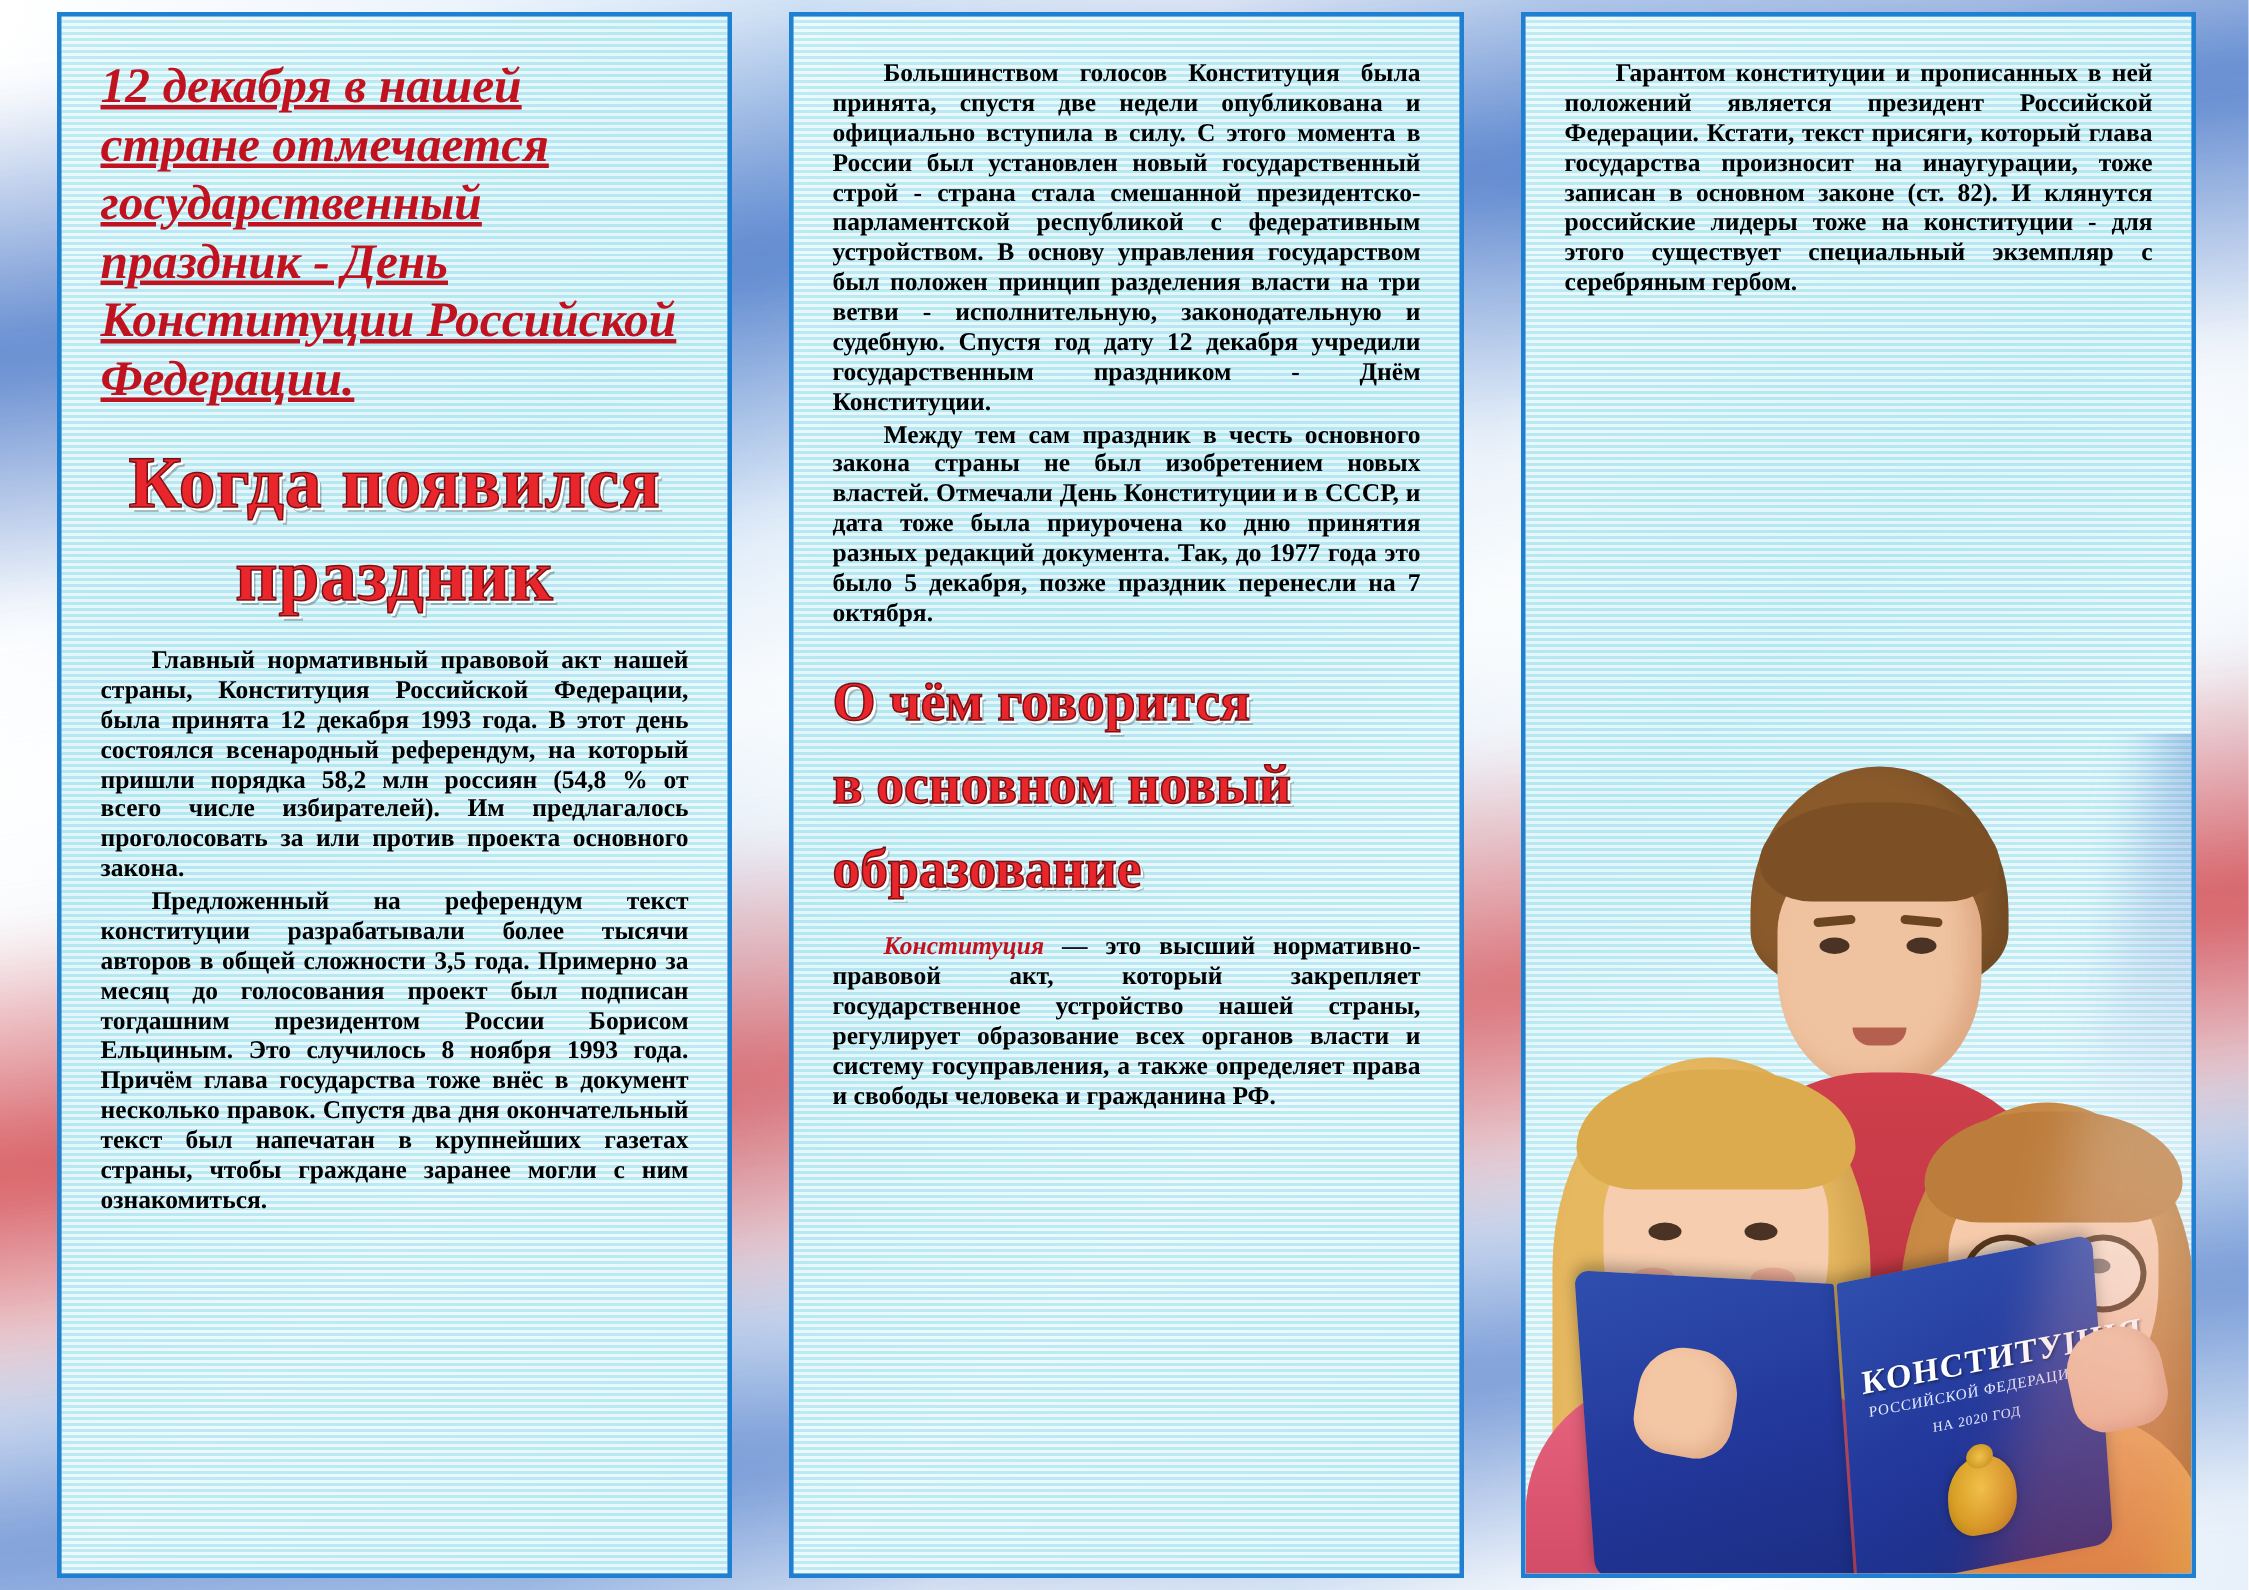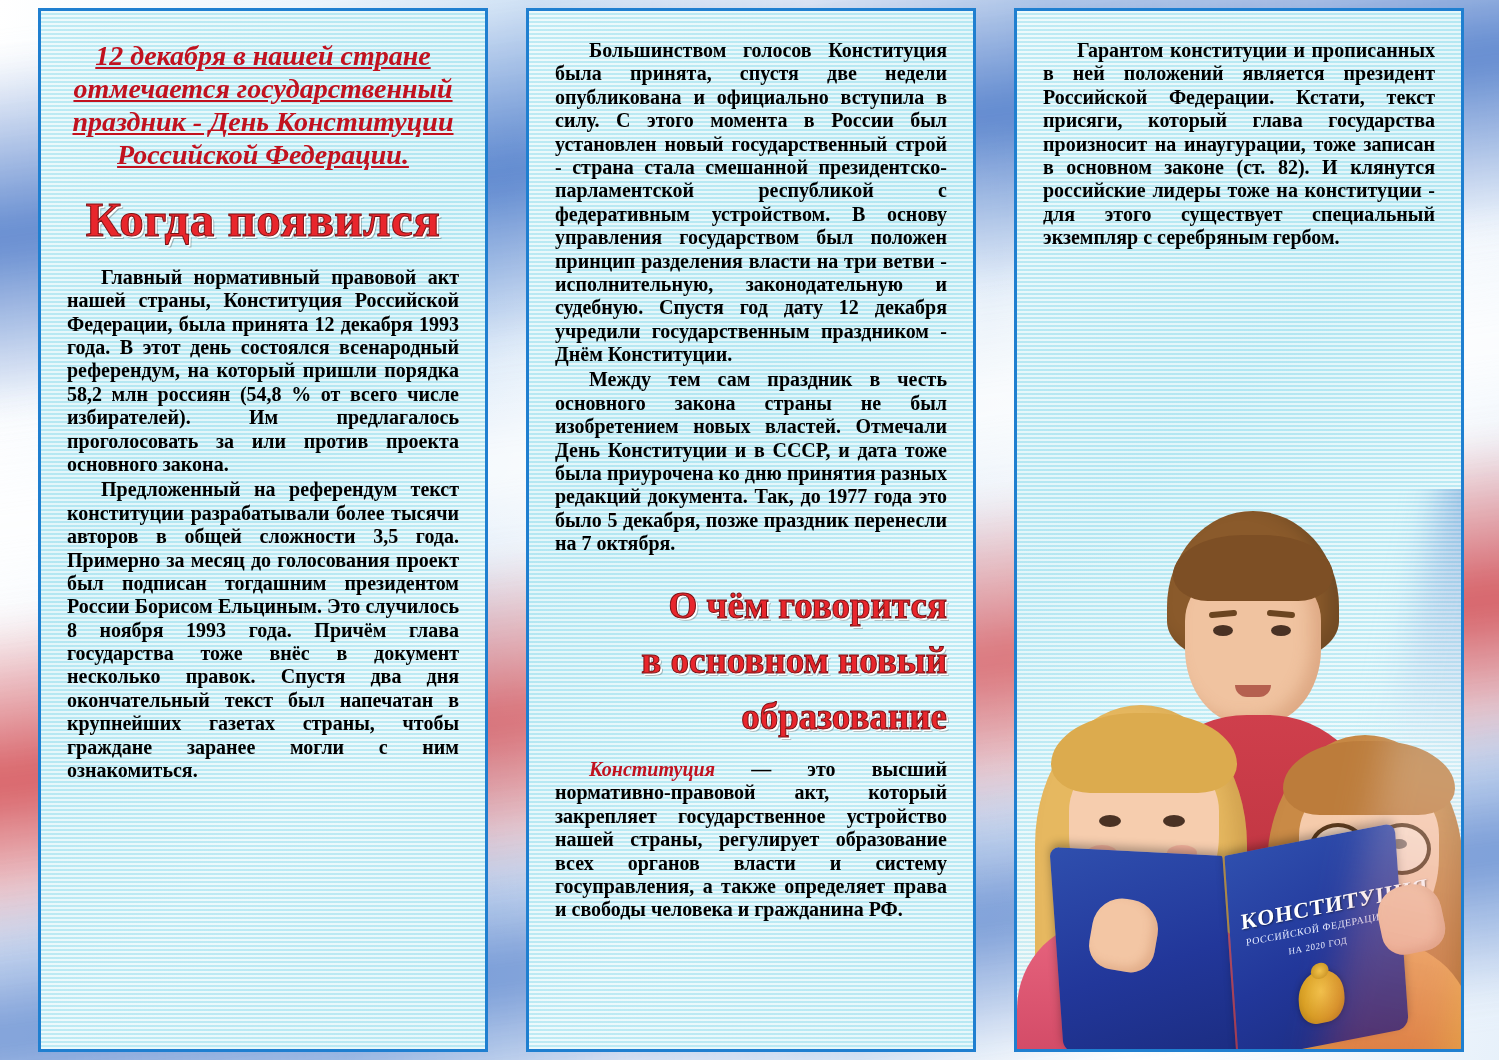--- a/index.html
+++ b/index.html
@@ -89,37 +89,37 @@
     box-sizing: border-box;
     height: 100%;
   }
   #panel-left  { left: 38px;  width: 450px; }
   #panel-mid   { left: 526px; width: 450px; }
   #panel-right { left: 1014px; width: 450px; border-color: #1f7fd0; }
 
   
   p.body {
     margin: 0 0 2px 0;
-    font-size: 20px;
+    font-size: 17px;
     line-height: 1.17;
     text-align: justify;
     text-indent: 34px;
     color: #000000;
     font-weight: bold;
     font-family: "Liberation Serif", serif;
   }
   p.body:last-child { margin-bottom: 0; }
 
   .heading-red {
     margin: 0 0 8px 0;
-    text-align: center;
+    text-align: left;
     color: #c1121f;
     font-weight: bold;
     font-style: italic;
-    font-size: 28px;
+    font-size: 33px;
     line-height: 1.18;
     text-decoration: underline;
     font-family: "Liberation Serif", serif;
   }
 
   .title-big {
     margin: 18px 0 14px 0;
     text-align: center;
     font-family: "Liberation Serif", serif;
     font-weight: bold;
@@ -129,21 +129,21 @@
     -webkit-text-stroke: 1px #7a1013;
     text-shadow:
       2px 2px 0 #ffffff,
       3px 3px 0 rgba(0,0,0,0.25);
     letter-spacing: 0.5px;
   }
   .title-big .ln { display: block; }
 
   .title-mid {
     margin: 22px 0 14px 0;
-    text-align: right;
+    text-align: left;
     font-family: "Liberation Serif", serif;
     font-weight: bold;
     font-size: 37px;
     line-height: 1.5;
     color: #e8262c;
     -webkit-text-stroke: 1px #7a1013;
     text-shadow:
       2px 2px 0 #ffffff,
       3px 3px 0 rgba(0,0,0,0.22);
   }
@@ -379,20 +379,21 @@
     <div class="bg-wave wave-blue2"></div>
     <div class="bg-vignette"></div>
   </div>
 
   <section class="panel" id="panel-left">
     <div class="panel-inner">
       <p class="heading-red">12 декабря в нашей стране отмечается государственный праздник - День Конституции Российской Федерации.</p>
 
       <h1 class="title-big">
         <span class="ln">Когда появился</span>
+        <span class="ln">праздник</span>
       </h1>
 
       <p class="body">Главный нормативный правовой акт нашей страны, Конституция Российской Федерации, была принята 12 декабря 1993 года. В этот день состоялся всенародный референдум, на который пришли порядка 58,2 млн россиян (54,8 % от всего числе избирателей). Им предлагалось проголосовать за или против проекта основного закона.</p>
       <p class="body">Предложенный на референдум текст конституции разрабатывали более тысячи авторов в общей сложности 3,5 года. Примерно за месяц до голосования проект был подписан тогдашним президентом России Борисом Ельциным. Это случилось 8 ноября 1993 года. Причём глава государства тоже внёс в документ несколько правок. Спустя два дня окончательный текст был напечатан в крупнейших газетах страны, чтобы граждане заранее могли с ним ознакомиться.</p>
     </div>
   </section>
 
   <section class="panel" id="panel-mid">
     <div class="panel-inner">
       <p class="body">Большинством голосов Конституция была принята, спустя две недели опубликована и официально вступила в силу. С этого момента в России был установлен новый государственный строй - страна стала смешанной президентско-парламентской республикой с федеративным устройством. В основу управления государством был положен принцип разделения власти на три ветви - исполнительную, законодательную и судебную. Спустя год дату 12 декабря учредили государственным праздником - Днём Конституции.</p>

